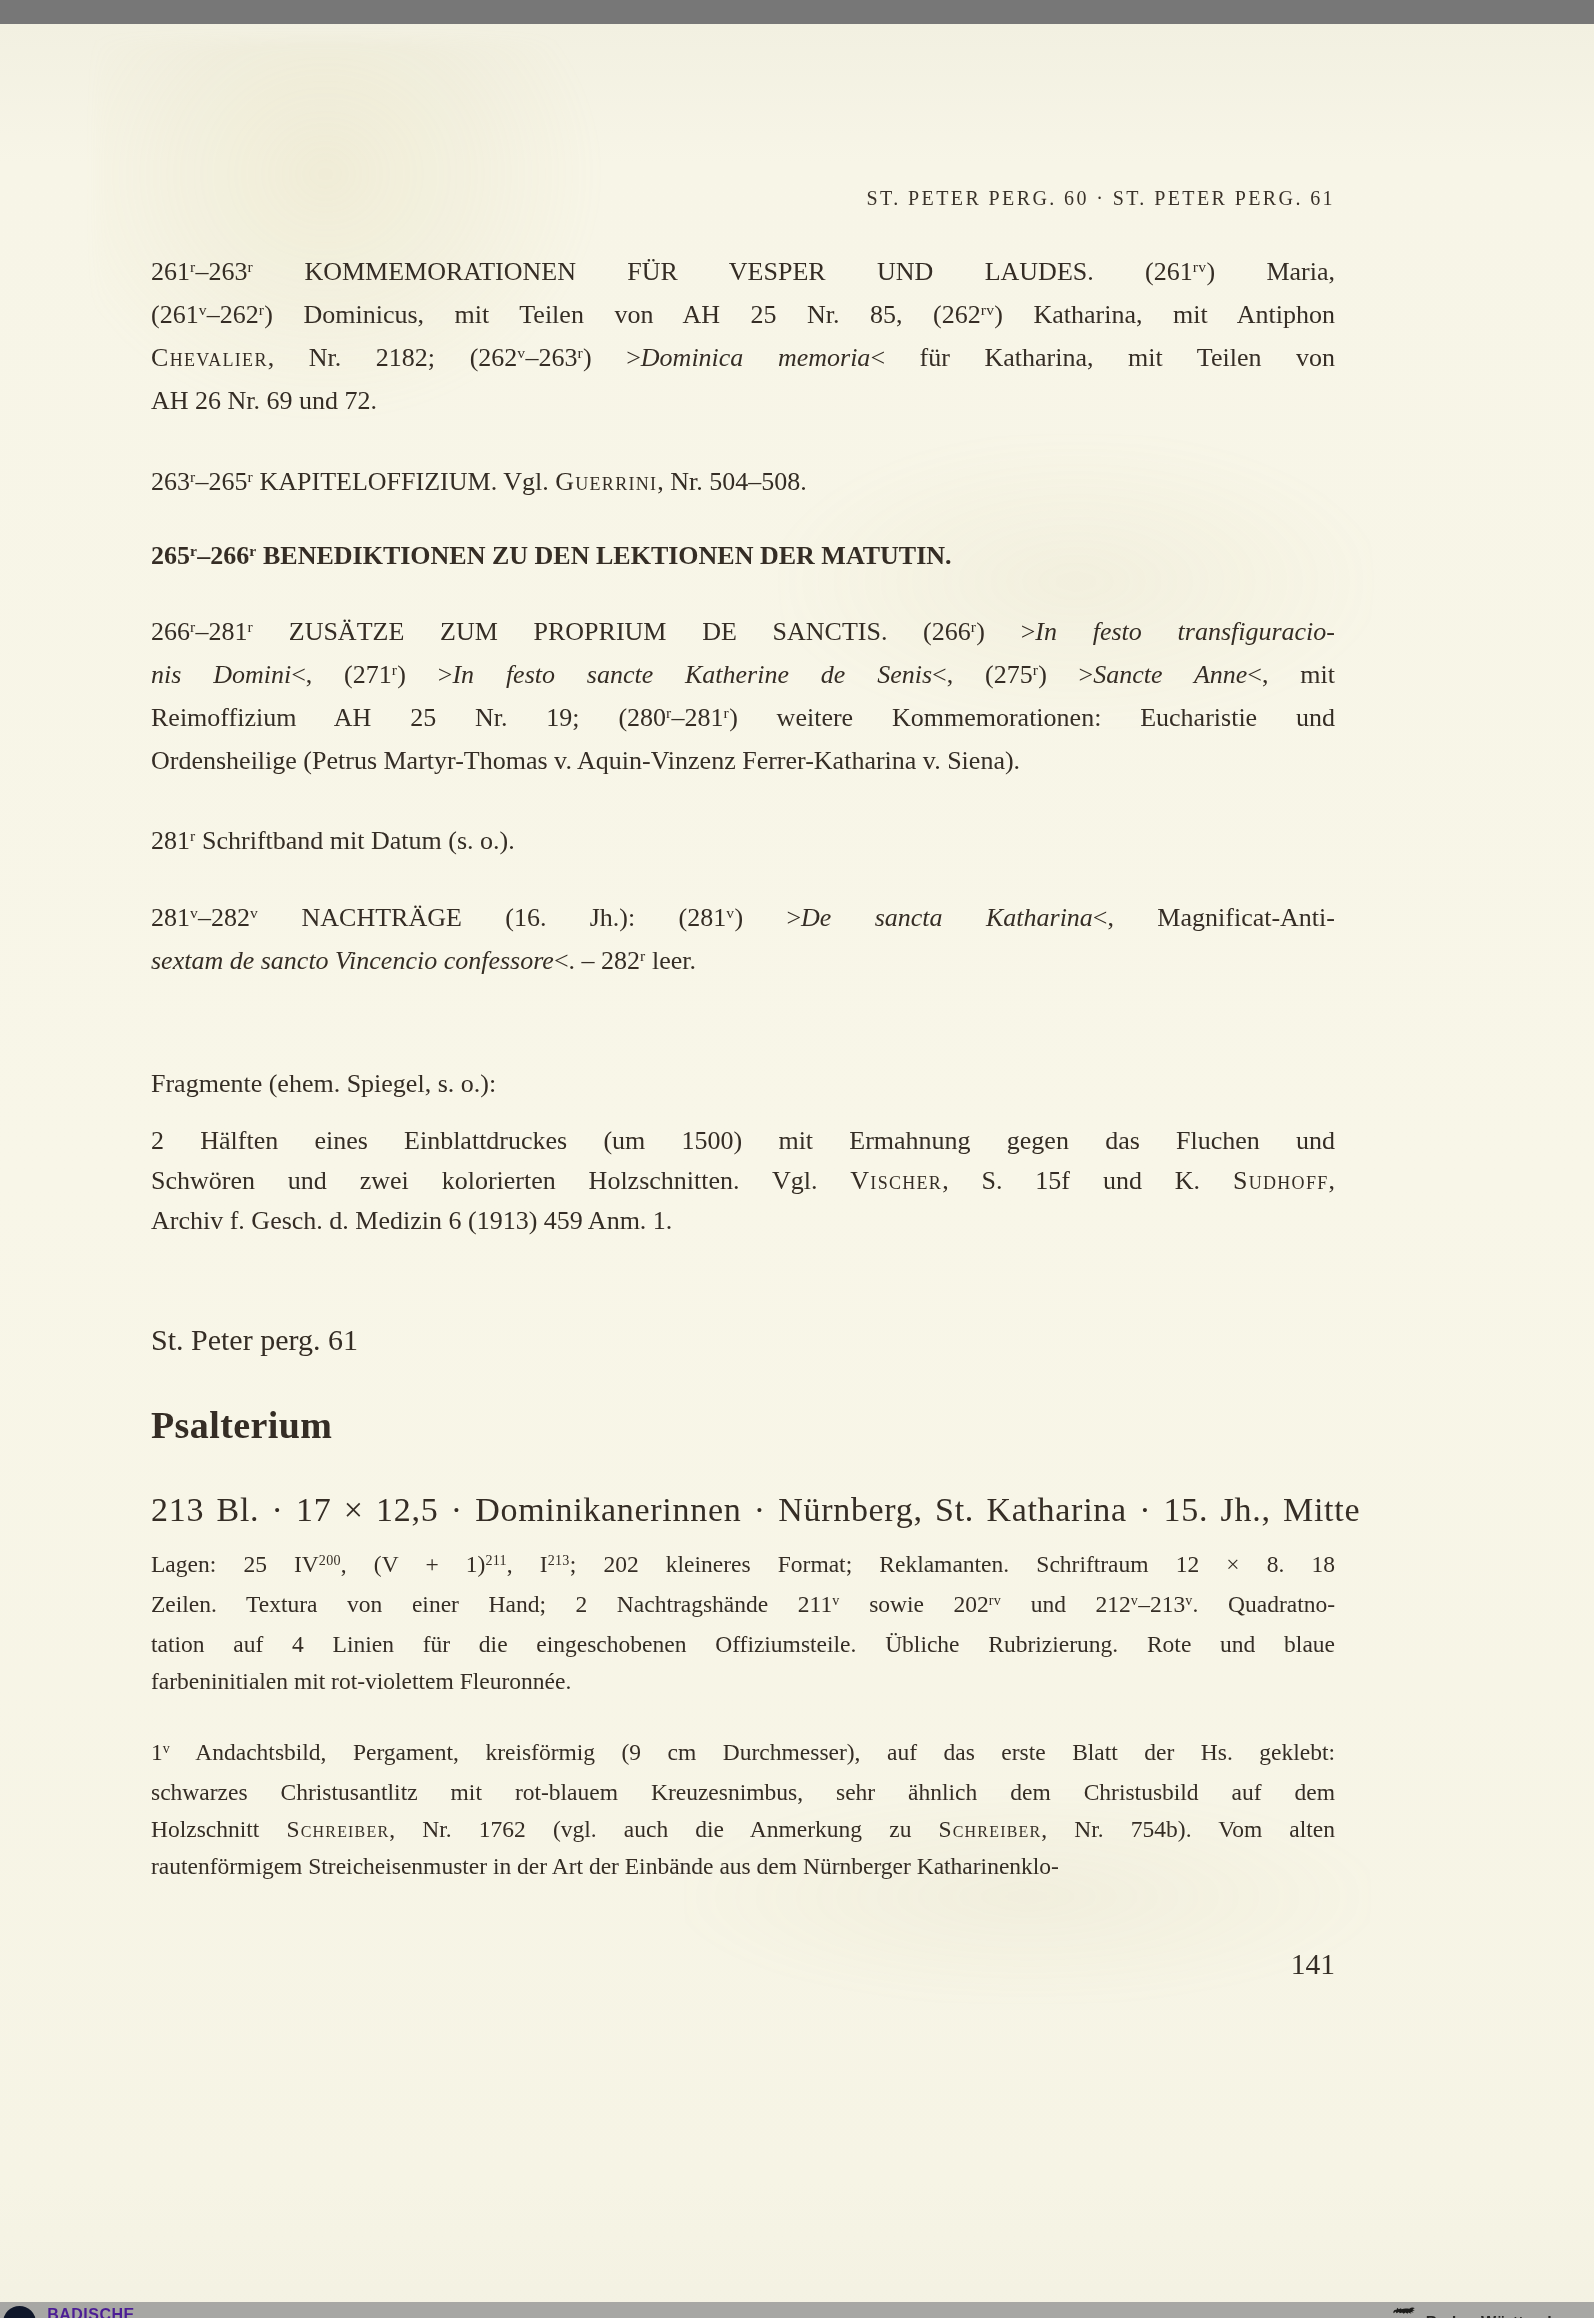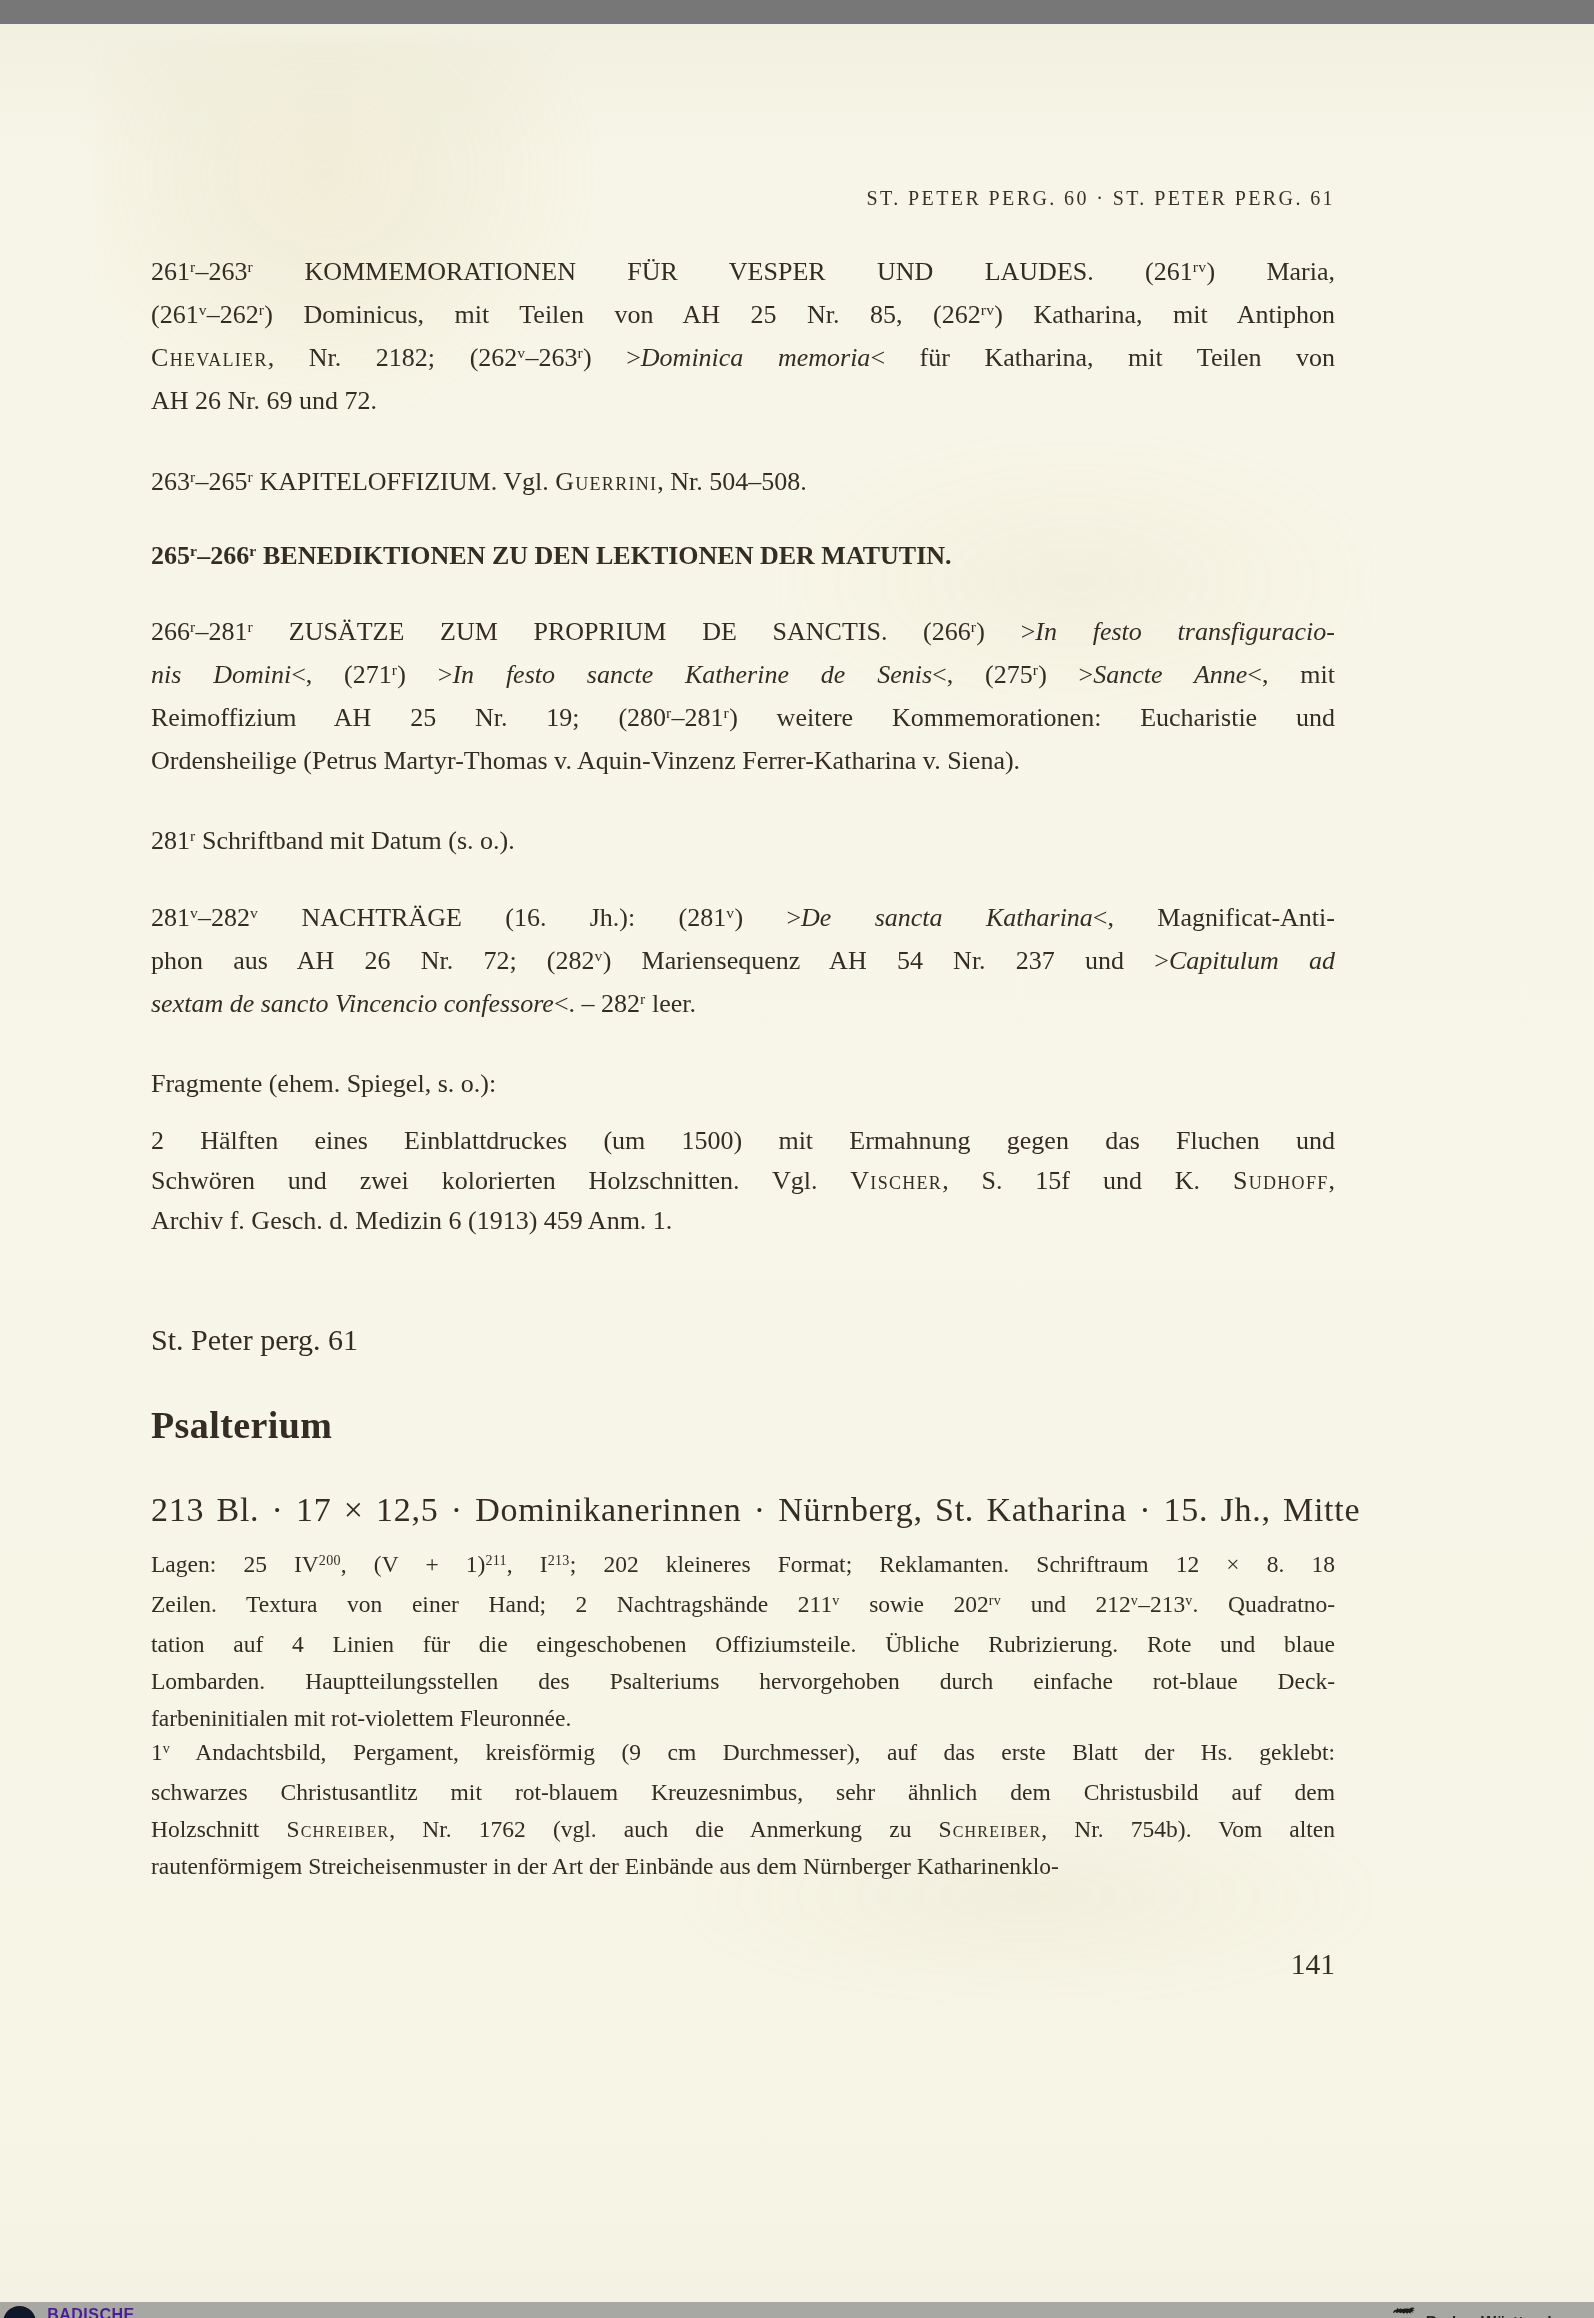--- a/index.html
+++ b/index.html
@@ -107,42 +107,40 @@
         <div class="line"><span>266<span class="sup">r</span>–281<span class="sup">r</span> ZUSÄTZE ZUM PROPRIUM DE SANCTIS. (266<span class="sup">r</span>) &gt;</span><span class="it">In festo transfiguracio-</span></div>
         <div class="line"><span class="it">nis Domini</span><span>&lt;, (271<span class="sup">r</span>) &gt;</span><span class="it">In festo sancte Katherine de Senis</span><span>&lt;, (275<span class="sup">r</span>) &gt;</span><span class="it">Sancte Anne</span><span>&lt;, mit</span></div>
         <div class="line"><span>Reimoffizium AH 25 Nr. 19; (280<span class="sup">r</span>–281<span class="sup">r</span>) weitere Kommemorationen: Eucharistie und</span></div>
         <div class="line last"><span>Ordensheilige (Petrus Martyr-Thomas v. Aquin-Vinzenz Ferrer-Katharina v. Siena).</span></div>
       </div>
     <div class="col par main p60-4">
         <div class="line last"><span>281<span class="sup">r</span> Schriftband mit Datum (s. o.).</span></div>
       </div>
     <div class="col par main p60-5">
         <div class="line"><span>281<span class="sup">v</span>–282<span class="sup">v</span> NACHTRÄGE (16. Jh.): (281<span class="sup">v</span>) &gt;</span><span class="it">De sancta Katharina</span><span>&lt;, Magnificat-Anti-</span></div>
-        <div class="line"><span>phon aus AH 26 Nr. 72; (282<span class="sup">v</span>) Mariensequenz AH 54 Nr. 237 und &gt;</span><span class="it">Capitulum ad</span></div>
         <div class="line last"><span class="it">sextam de sancto Vincencio confessore</span><span>&lt;. – 282<span class="sup">r</span> leer.</span></div>
       </div>
     <div class="col par main p60-6">
         <div class="line last"><span>Fragmente (ehem. Spiegel, s. o.):</span></div>
       </div>
     <div class="col par main p60-7">
         <div class="line"><span>2 Hälften eines Einblattdruckes (um 1500) mit Ermahnung gegen das Fluchen und</span></div>
         <div class="line"><span>Schwören und zwei kolorierten Holzschnitten. Vgl. </span><span class="sc">Vischer</span><span>, S. 15f und K. </span><span class="sc">Sudhoff</span><span>,</span></div>
         <div class="line last"><span>Archiv f. Gesch. d. Medizin 6 (1913) 459 Anm. 1.</span></div>
       </div>
   </section>
 
   <section>
     <h2 class="col shelfmark">St. Peter perg. 61</h2>
     <h1 class="col title">Psalterium</h1>
     <div class="col tombstone">213 Bl. · 17 × 12,5 · Dominikanerinnen · Nürnberg, St. Katharina · 15. Jh., Mitte</div>
     <div class="col par small p61-0">
         <div class="line"><span>Lagen: 25 IV<span class="sup">200</span>, (V + 1)<span class="sup">211</span>, I<span class="sup">213</span>; 202 kleineres Format; Reklamanten. Schriftraum 12 × 8. 18</span></div>
         <div class="line"><span>Zeilen. Textura von einer Hand; 2 Nachtragshände 211<span class="sup">v</span> sowie 202<span class="sup">rv</span> und 212<span class="sup">v</span>–213<span class="sup">v</span>. Quadratno-</span></div>
         <div class="line"><span>tation auf 4 Linien für die eingeschobenen Offiziumsteile. Übliche Rubrizierung. Rote und blaue</span></div>
-        <div class="line"><span>Lombarden. Hauptteilungsstellen des Psalteriums hervorgehoben durch einfache rot-blaue Deck-</span></div>
         <div class="line last"><span>farbeninitialen mit rot-violettem Fleuronnée.</span></div>
       </div>
     <div class="col par small p61-1">
         <div class="line"><span>1<span class="sup">v</span> Andachtsbild, Pergament, kreisförmig (9 cm Durchmesser), auf das erste Blatt der Hs. geklebt:</span></div>
         <div class="line"><span>schwarzes Christusantlitz mit rot-blauem Kreuzesnimbus, sehr ähnlich dem Christusbild auf dem</span></div>
         <div class="line"><span>Holzschnitt </span><span class="sc">Schreiber</span><span>, Nr. 1762 (vgl. auch die Anmerkung zu </span><span class="sc">Schreiber</span><span>, Nr. 754b). Vom alten</span></div>
         <div class="line last"><span>rautenförmigem Streicheisenmuster in der Art der Einbände aus dem Nürnberger Katharinenklo-</span></div>
       </div>
   </section>
 

